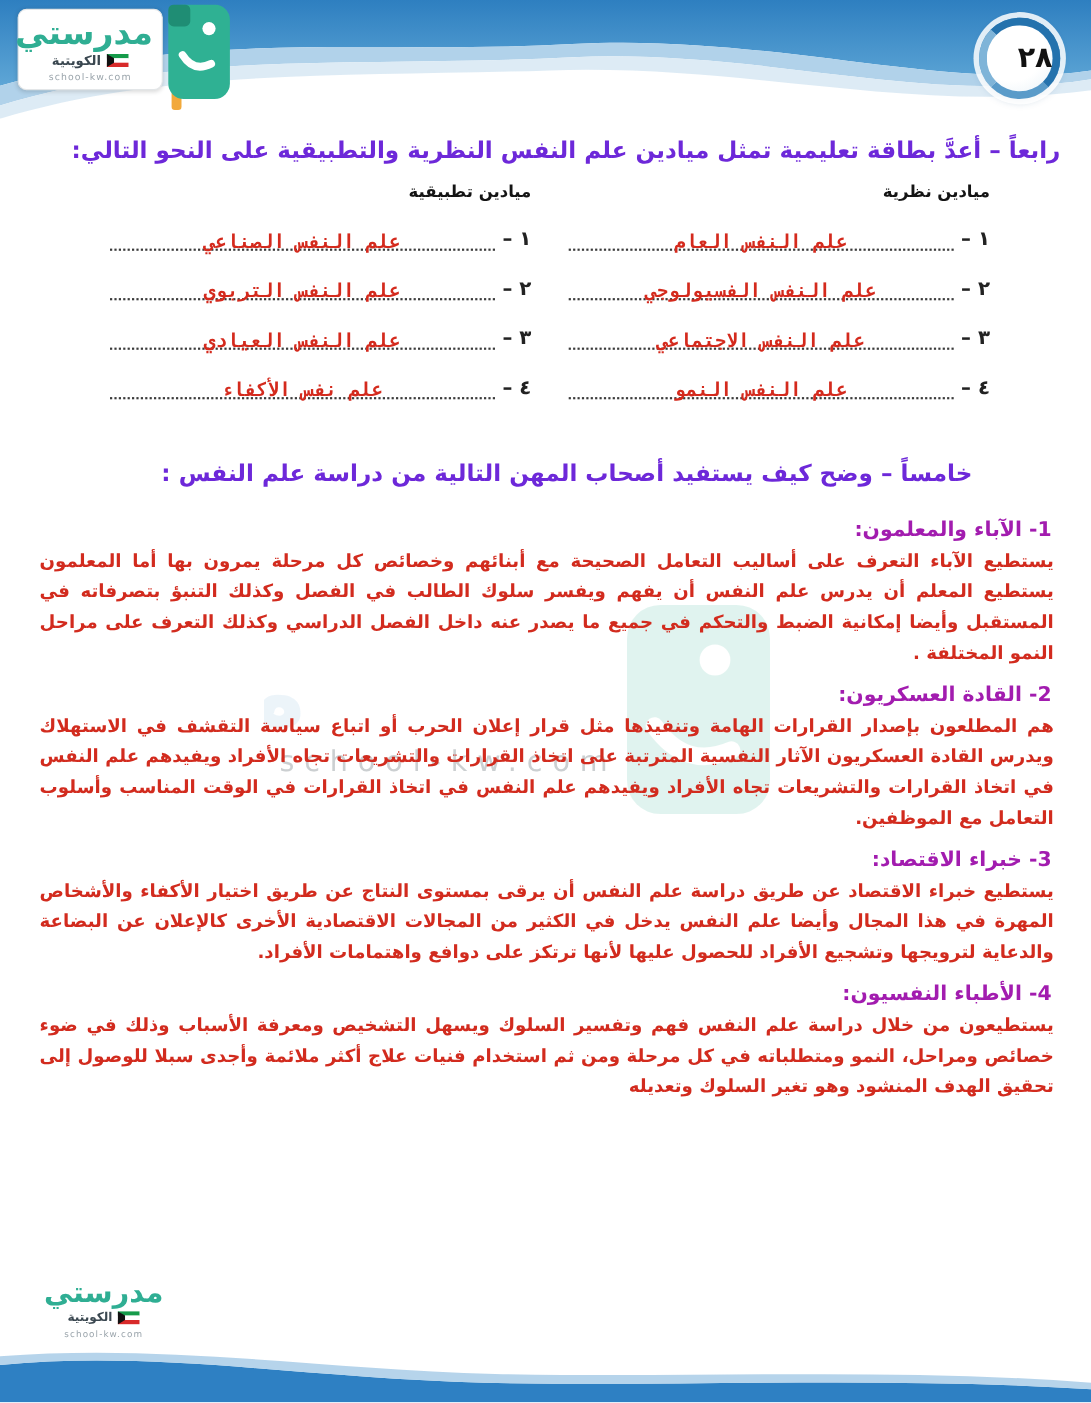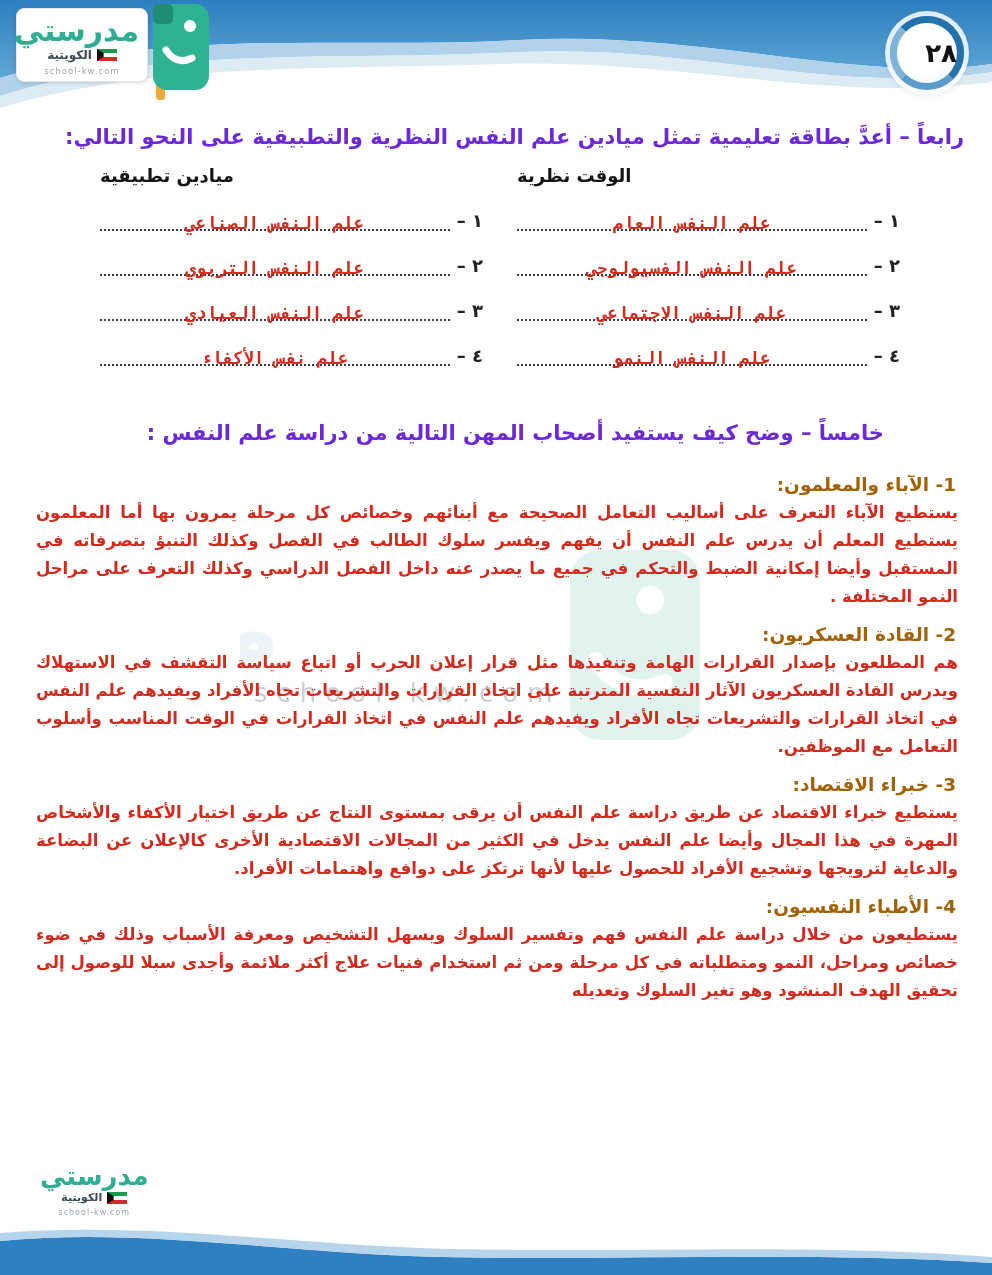--- a/index.html
+++ b/index.html
@@ -44,29 +44,29 @@
   .page-badge span { font-size:26px; font-weight:bold; color:#111;margin-left:28px; }
 
   
   .q-title { color:#6d28d9; font-weight:bold; font-size:21px; line-height:1.3; }
   .q4-title { margin:16px 28px 0 30px; }
   .q5-title { margin:30px 108px 0 30px; }
 
   
   .fields { margin:14px 92px 0 100px; display:flex; gap:34px; }
   .fcol { flex:1; }
-  .fcol-header { text-align:left; font-size:18px; font-weight:bold; color:#141414; margin-bottom:12px; }
+  .fcol-header { text-align:right; font-size:15px; font-weight:bold; color:#141414; margin-bottom:12px; }
   .frow { display:flex; align-items:flex-end; gap:7px; margin:24px 0; }
   .fnum { font-weight:bold; font-size:18px; color:#222; white-space:nowrap; }
   .fline { flex:1; border-bottom:2px dotted #3b3b3b; text-align:center; padding-bottom:0; line-height:1;font-family:Liberation Mono, monospace; }
   .fans { display:inline-block; color:#d42a1d; font-weight:bold; font-size:17.5px; position:relative; top:4px; }
 
   
   .sections { margin:26px 34px 0 36px; position:relative; z-index:2; }
-  .sec-head { color:#a16207; font-weight:bold; font-size:18.5px; margin:13px 2px 4px; }
+  .sec-head { color:#a21caf; font-weight:bold; font-size:18.5px; margin:13px 2px 4px; }
   .sec-body { color:#d22b1e; font-weight:bold; font-size:16.5px; line-height:1.7; text-align:justify; }
 
   
   .watermark { position:absolute; top:520px; left:240px; width:540px; height:260px; z-index:1; pointer-events:none; }
   .wm-text {
     position:absolute; top:158px; left:14px;
     font-size:26px; letter-spacing:9px; color:#c3c7c9; font-weight:normal;
     direction:ltr; opacity:.85;
   }
   .wm-logo { position:absolute; inset:0; opacity:.14; }
@@ -121,21 +121,21 @@
   <div class="page-badge">
     <span>٢٨</span>
   </div>
 </div>
 
 <h2 class="q-title q4-title">رابعاً – أعدَّ بطاقة تعليمية تمثل ميادين علم النفس النظرية والتطبيقية على النحو التالي:</h2>
 
 <div class="fields">
 
   <div class="fcol">
-    <div class="fcol-header">الوقت نظرية</div>
+    <div class="fcol-header">ميادين نظرية</div>
     <div class="frow">
       <span class="fnum">١ –</span>
       <span class="fline"><span class="fans">علم النفس العام</span></span>
     </div>
     <div class="frow">
       <span class="fnum">٢ –</span>
       <span class="fline"><span class="fans">علم النفس الفسيولوجي</span></span>
     </div>
     <div class="frow">
       <span class="fnum">٣ –</span>

